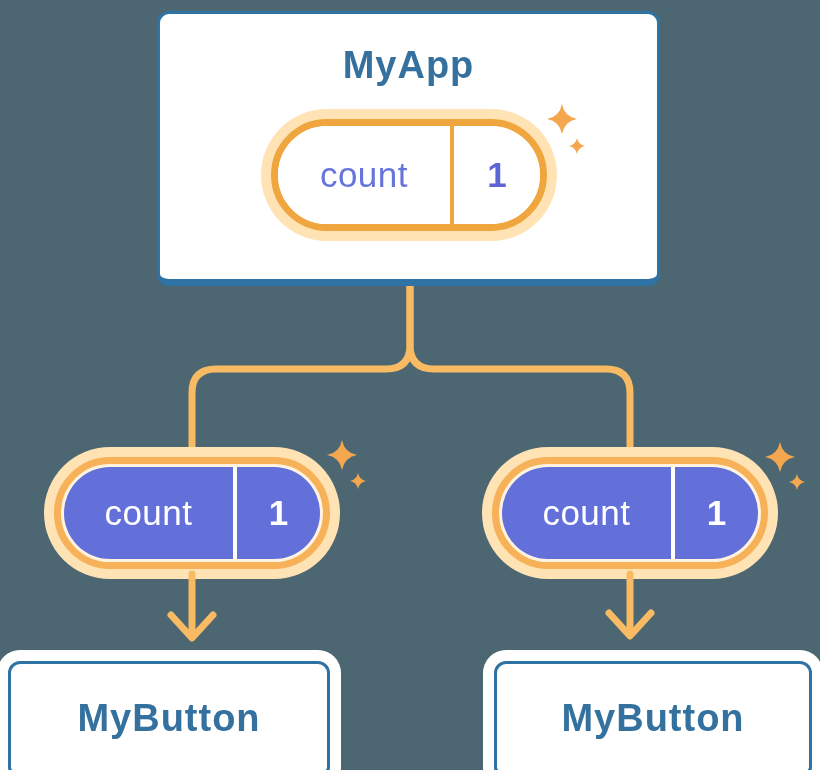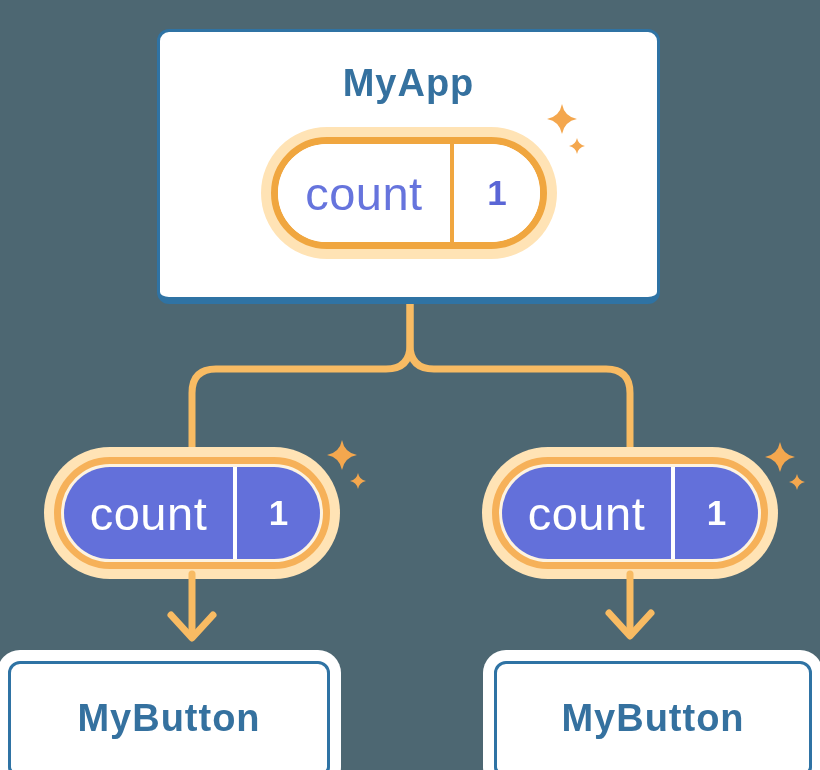--- a/index.html
+++ b/index.html
@@ -4,36 +4,36 @@
 <style>
   html,body{margin:0;padding:0;}
   body{font-family:"Liberation Sans", sans-serif;}
   #stage{position:relative;width:820px;height:770px;background:var(--bg);overflow:hidden;}
   svg.layer{position:absolute;left:0;top:0;width:820px;height:770px;pointer-events:none;}
   #lines-layer{z-index:1;}
   #overlay-layer{z-index:3;}
   .card{position:absolute;box-sizing:border-box;background:var(--card-bg);
         border:3px solid var(--card-border);border-bottom-width:7px;border-radius:12px;z-index:2;}
   .card-title{color:var(--title);font-size:38px;font-weight:600;letter-spacing:1px;text-align:center;}
-  #card-root{left:157px;top:29px;width:503px;height:275px;}
+  #card-root{left:157px;top:11px;width:503px;height:275px;}
   #card-root .card-title{margin-top:30px;}
   .child-card{display:flex;align-items:center;justify-content:center;
         border-bottom-width:6px;box-shadow:0 0 0 11px #ffffff;margin-top:16px;}
   #card-child-left{left:8px;top:645px;width:322px;height:118px;}
   #card-child-right{left:494px;top:645px;width:318px;height:118px;}
   .pill{width:296px;height:132px;box-sizing:border-box;border-radius:66px;
         background:var(--halo);padding:10px;z-index:2;}
   .pill-ring{height:112px;box-sizing:border-box;border-radius:56px;display:flex;overflow:hidden;}
   .pill--light .pill-ring{border:7px solid var(--ring);background:#ffffff;}
   .pill--solid .pill-ring{border:7px solid var(--ring2);background:var(--gap);padding:3px;}
   .pill-body{flex:1;display:flex;overflow:hidden;border-radius:46px;}
   .pill--light .pill-body{background:#ffffff;}
   .pill--solid .pill-body{background:var(--purple);}
   .pill-seg-label{width:66%;display:flex;align-items:center;justify-content:center;
-        font-size:47px;letter-spacing:0.5px;}
+        font-size:35px;letter-spacing:0.5px;}
   .pill-divider{width:4px;}
   .pill--light .pill-divider{background:var(--ring);}
   .pill--solid .pill-divider{background:#ffffff;}
   .pill-seg-value{flex:1;display:flex;align-items:center;justify-content:center;
         font-size:35px;font-weight:700;}
   .pill--light .pill-seg-label{color:var(--purple-text);}
   .pill--light .pill-seg-value{color:var(--value-text);}
   .pill--solid .pill-seg-label,.pill--solid .pill-seg-value{color:#ffffff;}
   #pill-root{margin:22px auto 0;}
   .pill-abs{position:absolute;}

